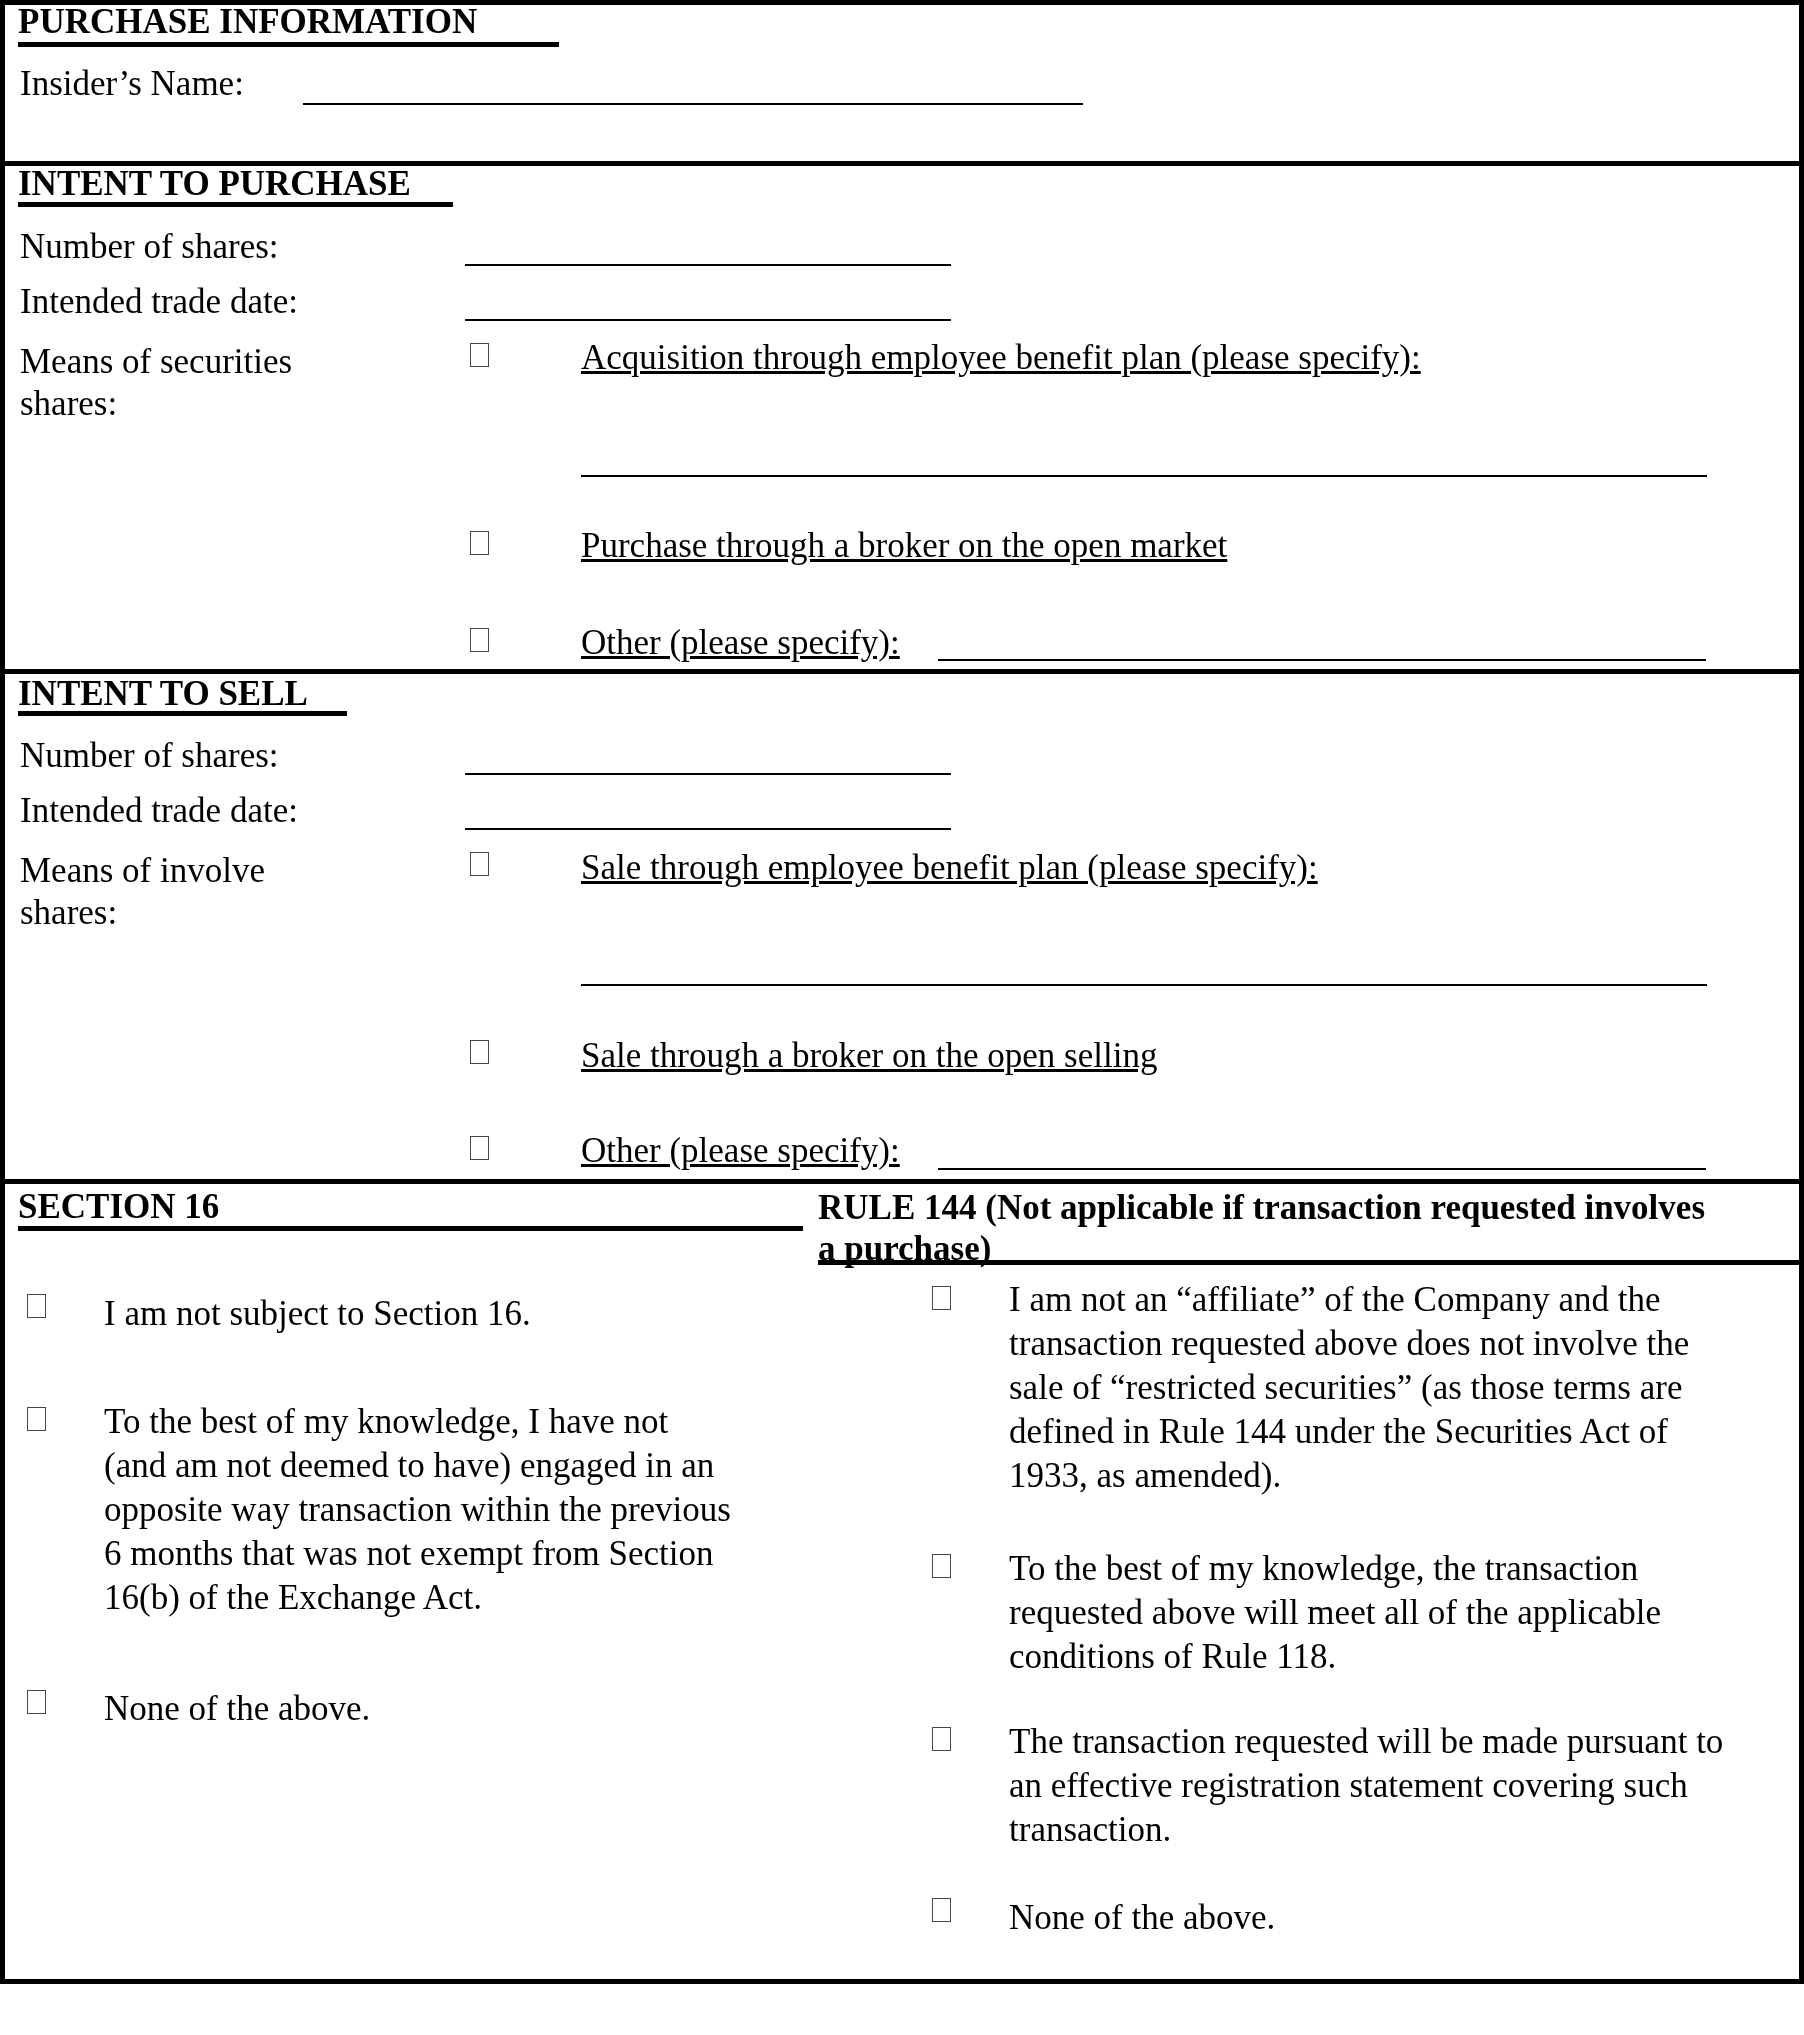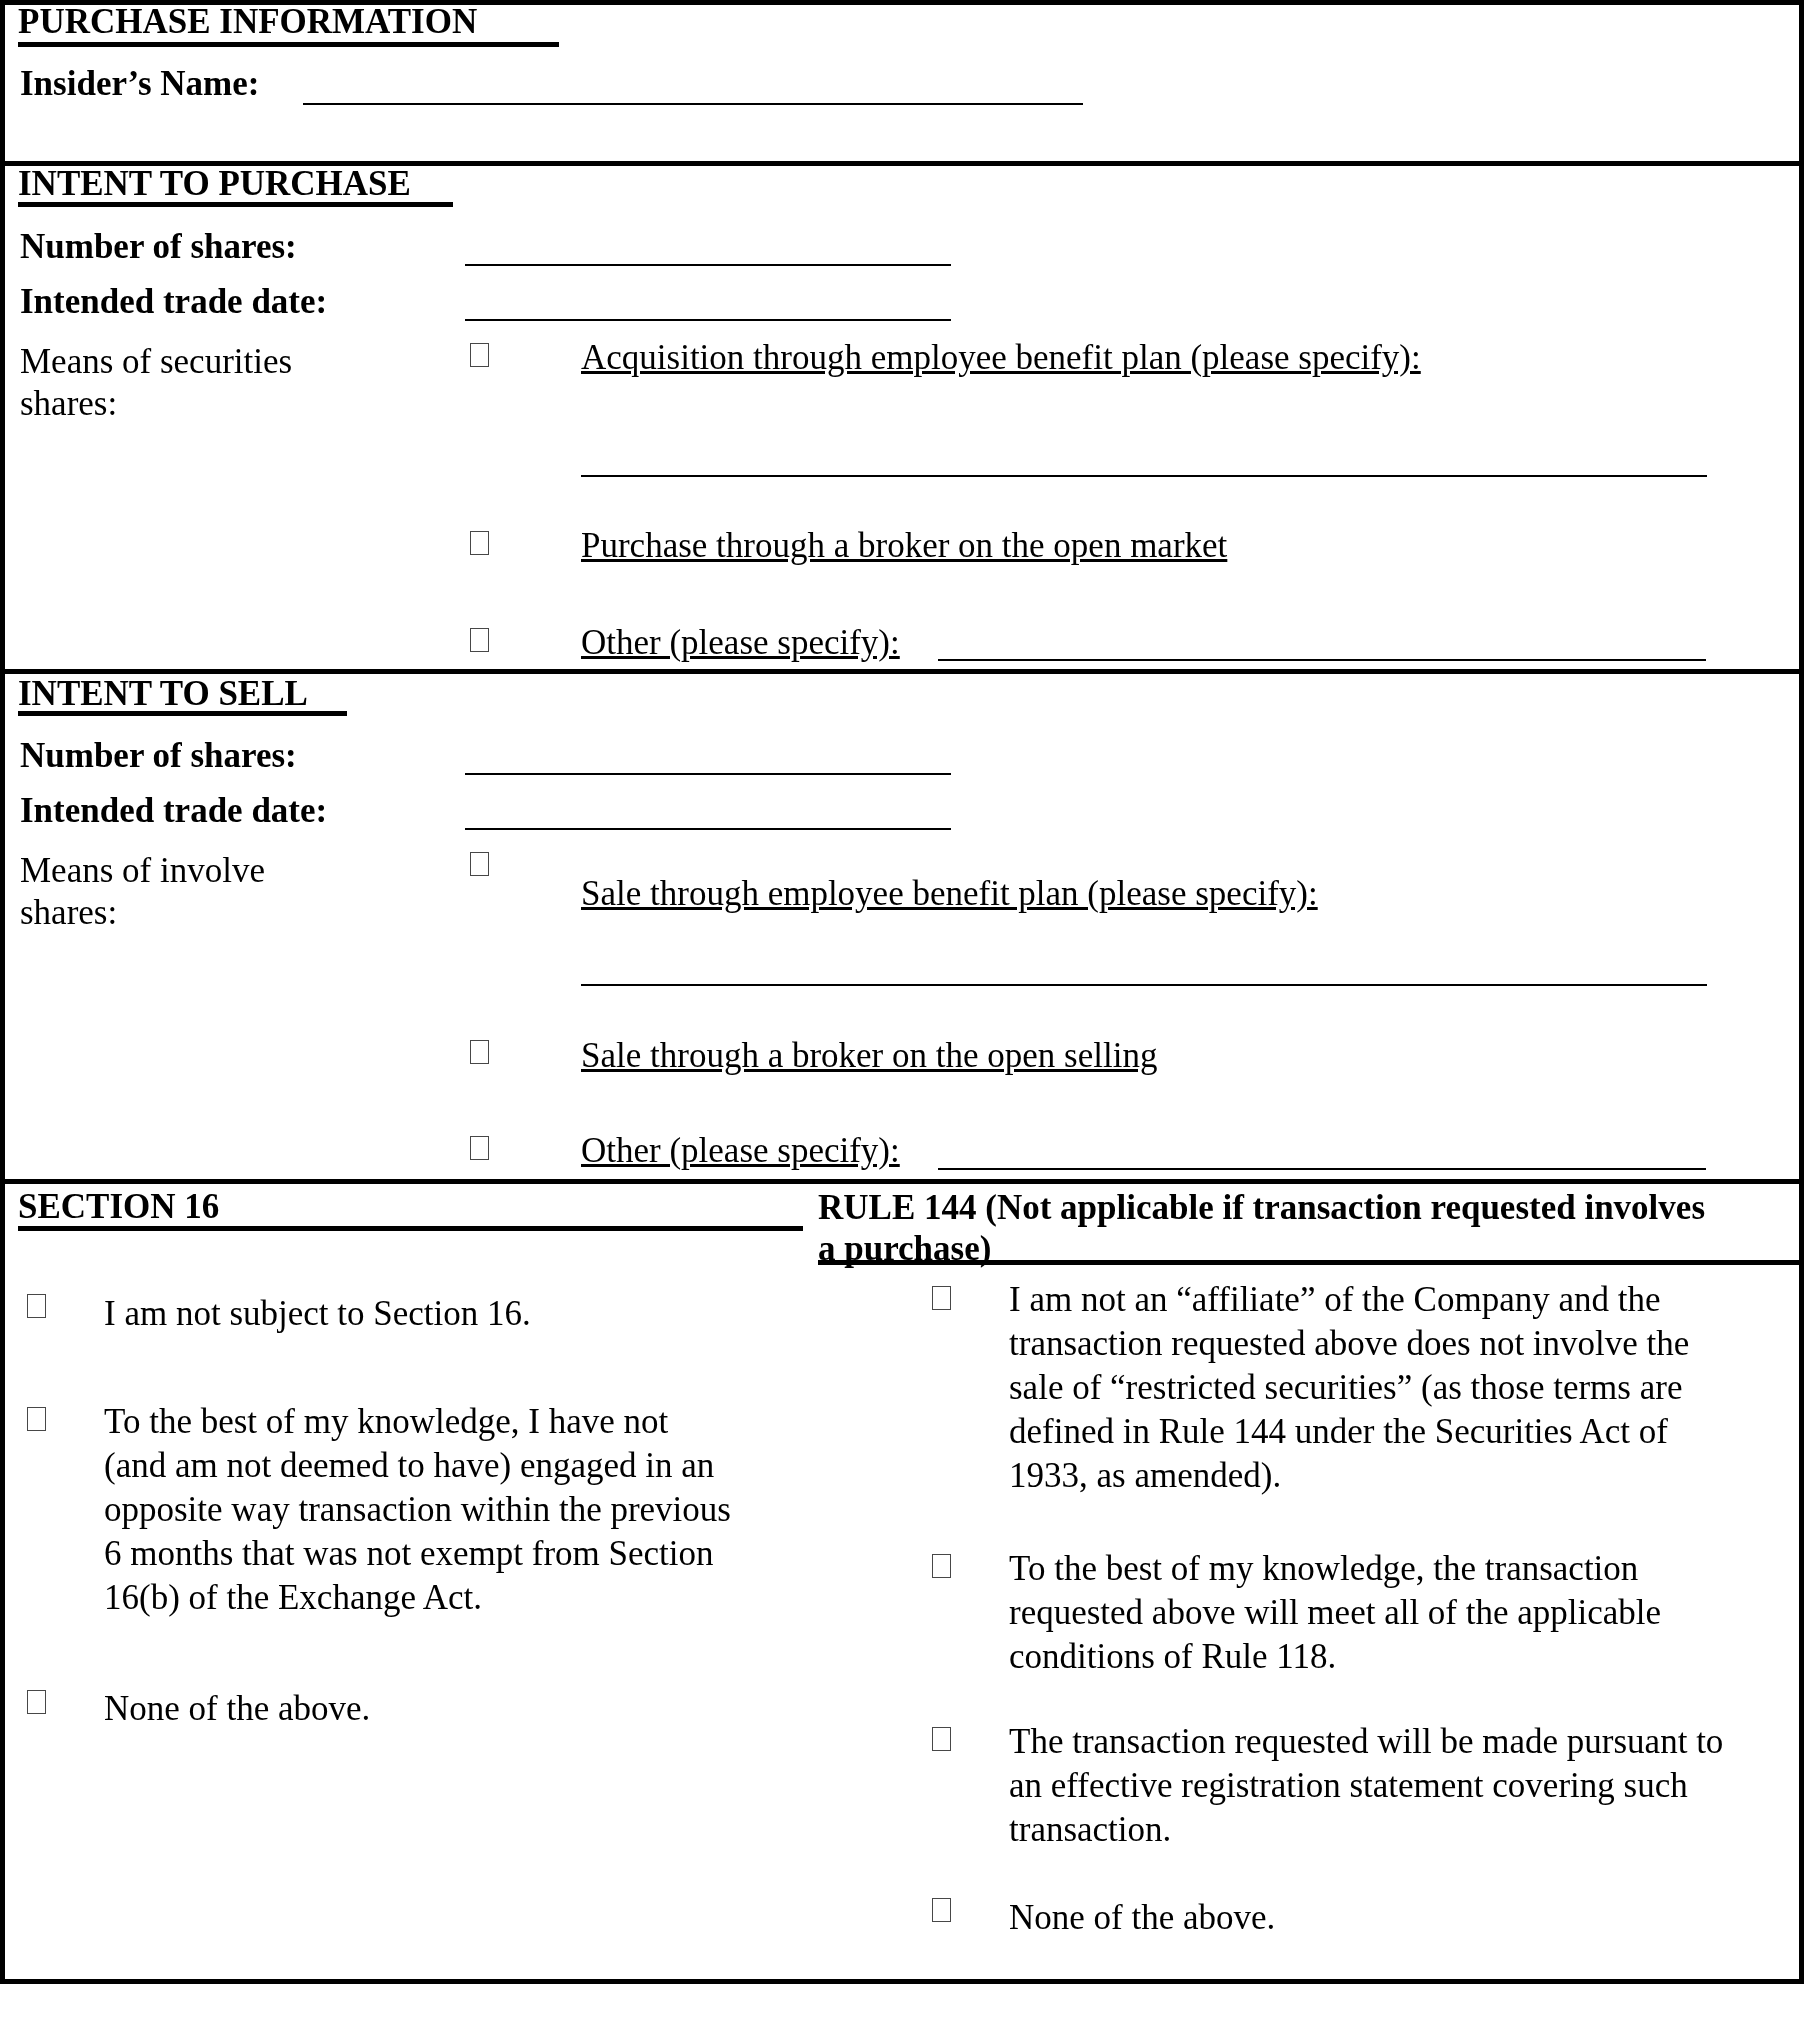--- a/index.html
+++ b/index.html
@@ -38,21 +38,20 @@
   }
   .hrule {
     position: absolute;
     height: 5.4px;
     background: #000000;
   }
   .label {
     position: absolute;
     line-height: 35px;
     white-space: nowrap;
-    font-weight: bold;
   }
   .label-multi {
     position: absolute;
     line-height: 42px;
     white-space: normal;
   }
   .opt {
     position: absolute;
     line-height: 35px;
     white-space: nowrap;
@@ -128,21 +127,21 @@
 
 <div class="label" style="left:20px; top:738px">Number of shares:</div>
 <div class="fill" style="left:465px; top:751px; width:486px"></div>
 
 <div class="label" style="left:20px; top:793px">Intended trade date:</div>
 <div class="fill" style="left:465px; top:806px; width:486px"></div>
 
 <div class="label-multi" style="left:20px; top:850px; width:294px">Means of involve shares:</div>
 
 <span class="cb" style="left:470px; top:852px"></span>
-<div class="opt" style="left:581px; top:876px">Sale through employee benefit plan (please specify):</div>
+<div class="opt" style="left:581px; top:850px">Sale through employee benefit plan (please specify):</div>
 <div class="fill" style="left:581px; top:962px; width:1126px"></div>
 
 <span class="cb" style="left:470px; top:1040px"></span>
 <div class="opt" style="left:581px; top:1038px">Sale through a broker on the open selling</div>
 
 <span class="cb" style="left:470px; top:1136px"></span>
 <div class="opt" style="left:581px; top:1133px">Other (please specify):</div>
 <div class="fill" style="left:938px; top:1146px; width:768px"></div>
 
 <div class="title" style="left:18px; top:1189px">SECTION 16</div>

